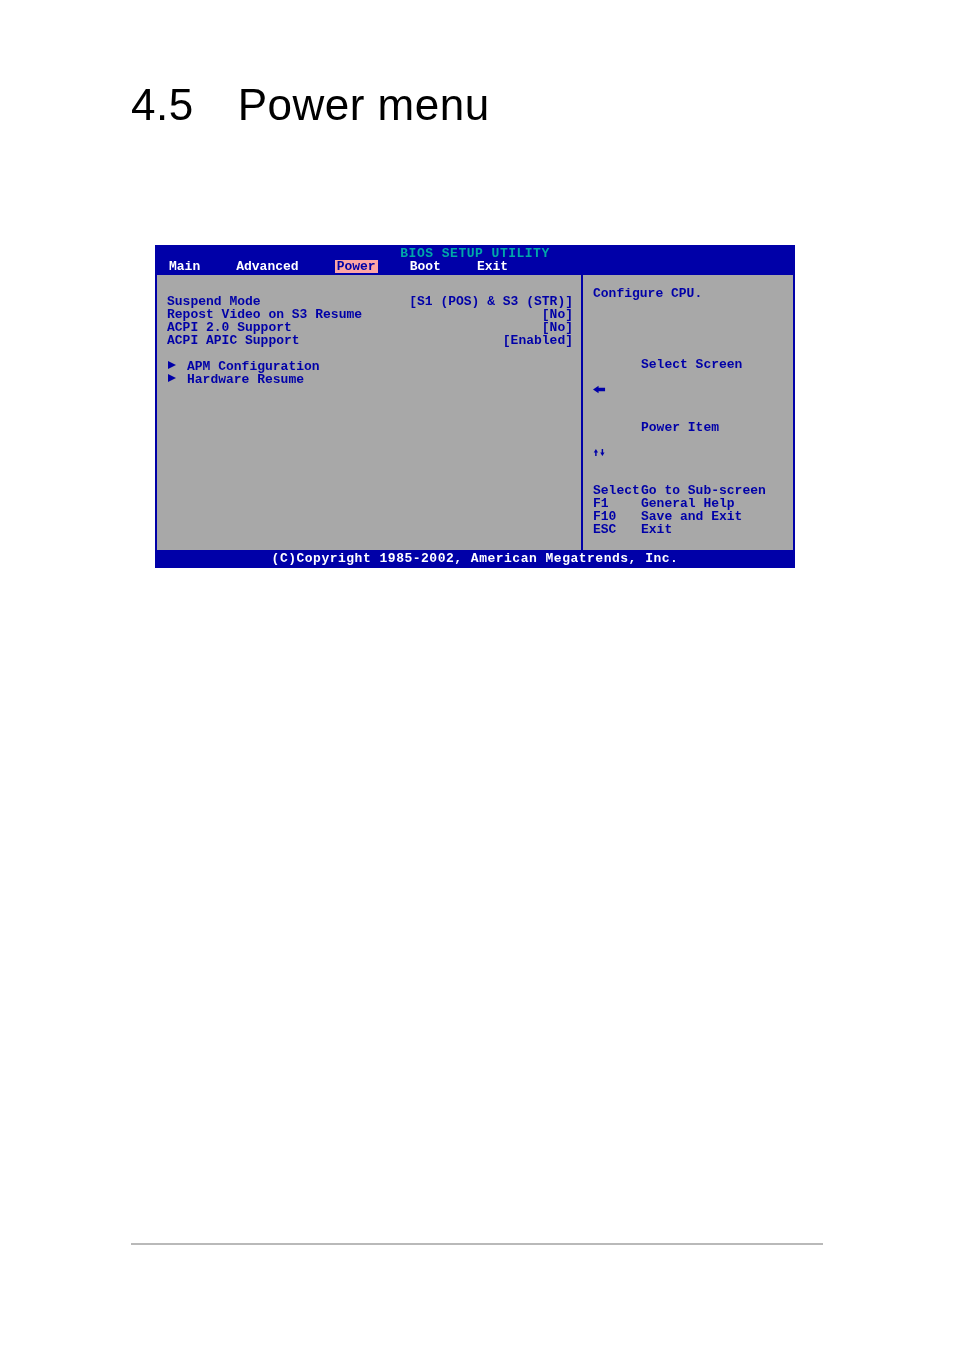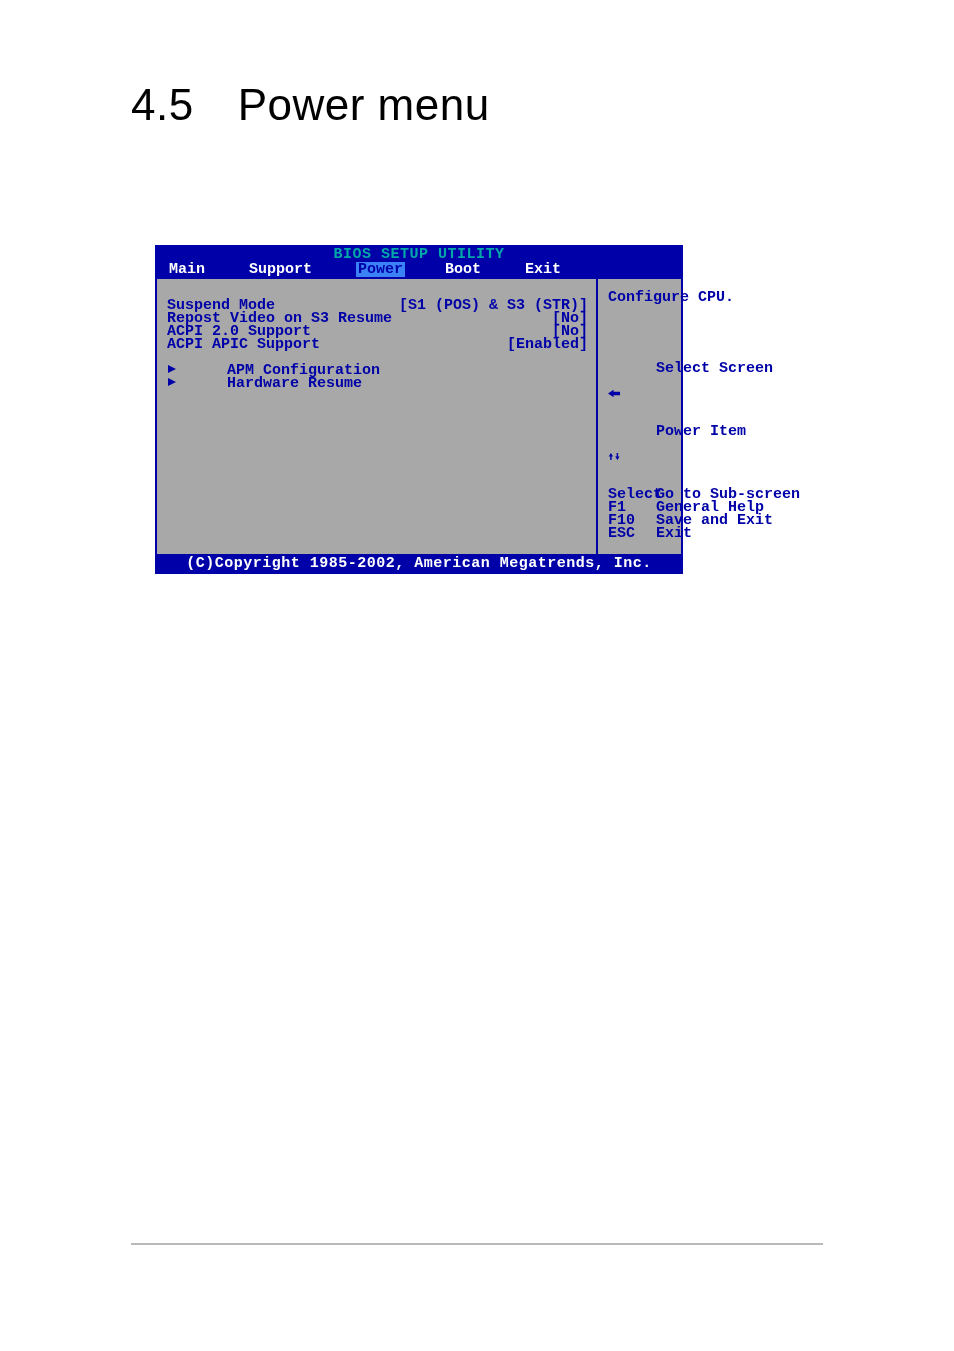--- a/index.html
+++ b/index.html
@@ -24,51 +24,51 @@
   }
   .page-title .num {
     display: inline-block;
     margin-right: 44px;
   }
 
   .bios-box {
     position: absolute;
     top: 245px;
     left: 155px;
-    width: 528px;
+    width: 640px;
     font-family: "Courier New", monospace;
-    font-size: 15px;
+    font-size: 13px;
     font-weight: bold;
     line-height: 1.0;
   }
 
   .bios-header {
     background: #0000a8;
     color: #ffffff;
     padding: 2px 0 0 0;
   }
   .bios-title {
     text-align: center;
     color: #00a8a8;
     font-weight: bold;
     letter-spacing: 0.5px;
   }
   .bios-tabs {
     display: flex;
     padding: 0 14px 2px 14px;
-    gap: 16px;
+    gap: 8px;
   }
   .bios-tab {
     color: #ffffff;
     font-weight: bold;
     padding: 0 4px 0 0;
     margin-right: 24px;
   }
   .bios-tab.active {
-    background: #3b82f6;
+    background: #fca5a5;
     color: #0000a8;
     padding: 0 2px;
     margin-right: 24px;
   }
 
   .bios-body {
     display: flex;
     background: #a8a8a8;
     color: #0000a8;
     border-left: 2px solid #0000a8;
@@ -88,21 +88,21 @@
 
   .bios-row {
     display: flex;
     white-space: pre;
     margin-bottom: 0;
     line-height: 13px;
   }
   .bios-row .label { width: 232px; }
   .bios-row .value { flex: 1; text-align: right; }
   .spacer { height: 13px; }
-  .submenu-row { display: flex; align-items: center; line-height: 13px; gap: 40px; }
+  .submenu-row { display: flex; align-items: center; line-height: 13px; }
   .submenu-arrow { color: #0000a8; margin-right: 10px; }
   .submenu-label { color: #0000a8; }
 
   .help-text { color: #0000a8; line-height: 13px; }
   .key-legend { margin-top: 58px; }
   .key-row { display: flex; white-space: pre; line-height: 13px; }
   .key-key { width: 48px; }
   .key-act { flex: 1; }
   .key-icon svg { width: 13px; height: 11px; display: block; }
 
@@ -130,21 +130,21 @@
 <div class="page-title">
   <span class="num">4.5</span><span>Power menu</span>
 </div>
 
 <div class="bios-box">
 
   <div class="bios-header">
     <div class="bios-title">BIOS SETUP UTILITY</div>
     <div class="bios-tabs">
       <span class="bios-tab">Main</span>
-      <span class="bios-tab">Support</span>
+      <span class="bios-tab">Advanced</span>
       <span class="bios-tab active">Power</span>
       <span class="bios-tab">Boot</span>
       <span class="bios-tab">Exit</span>
     </div>
   </div>
 
   <div class="bios-body">
     <div class="bios-left">
 
       <div class="bios-row">

